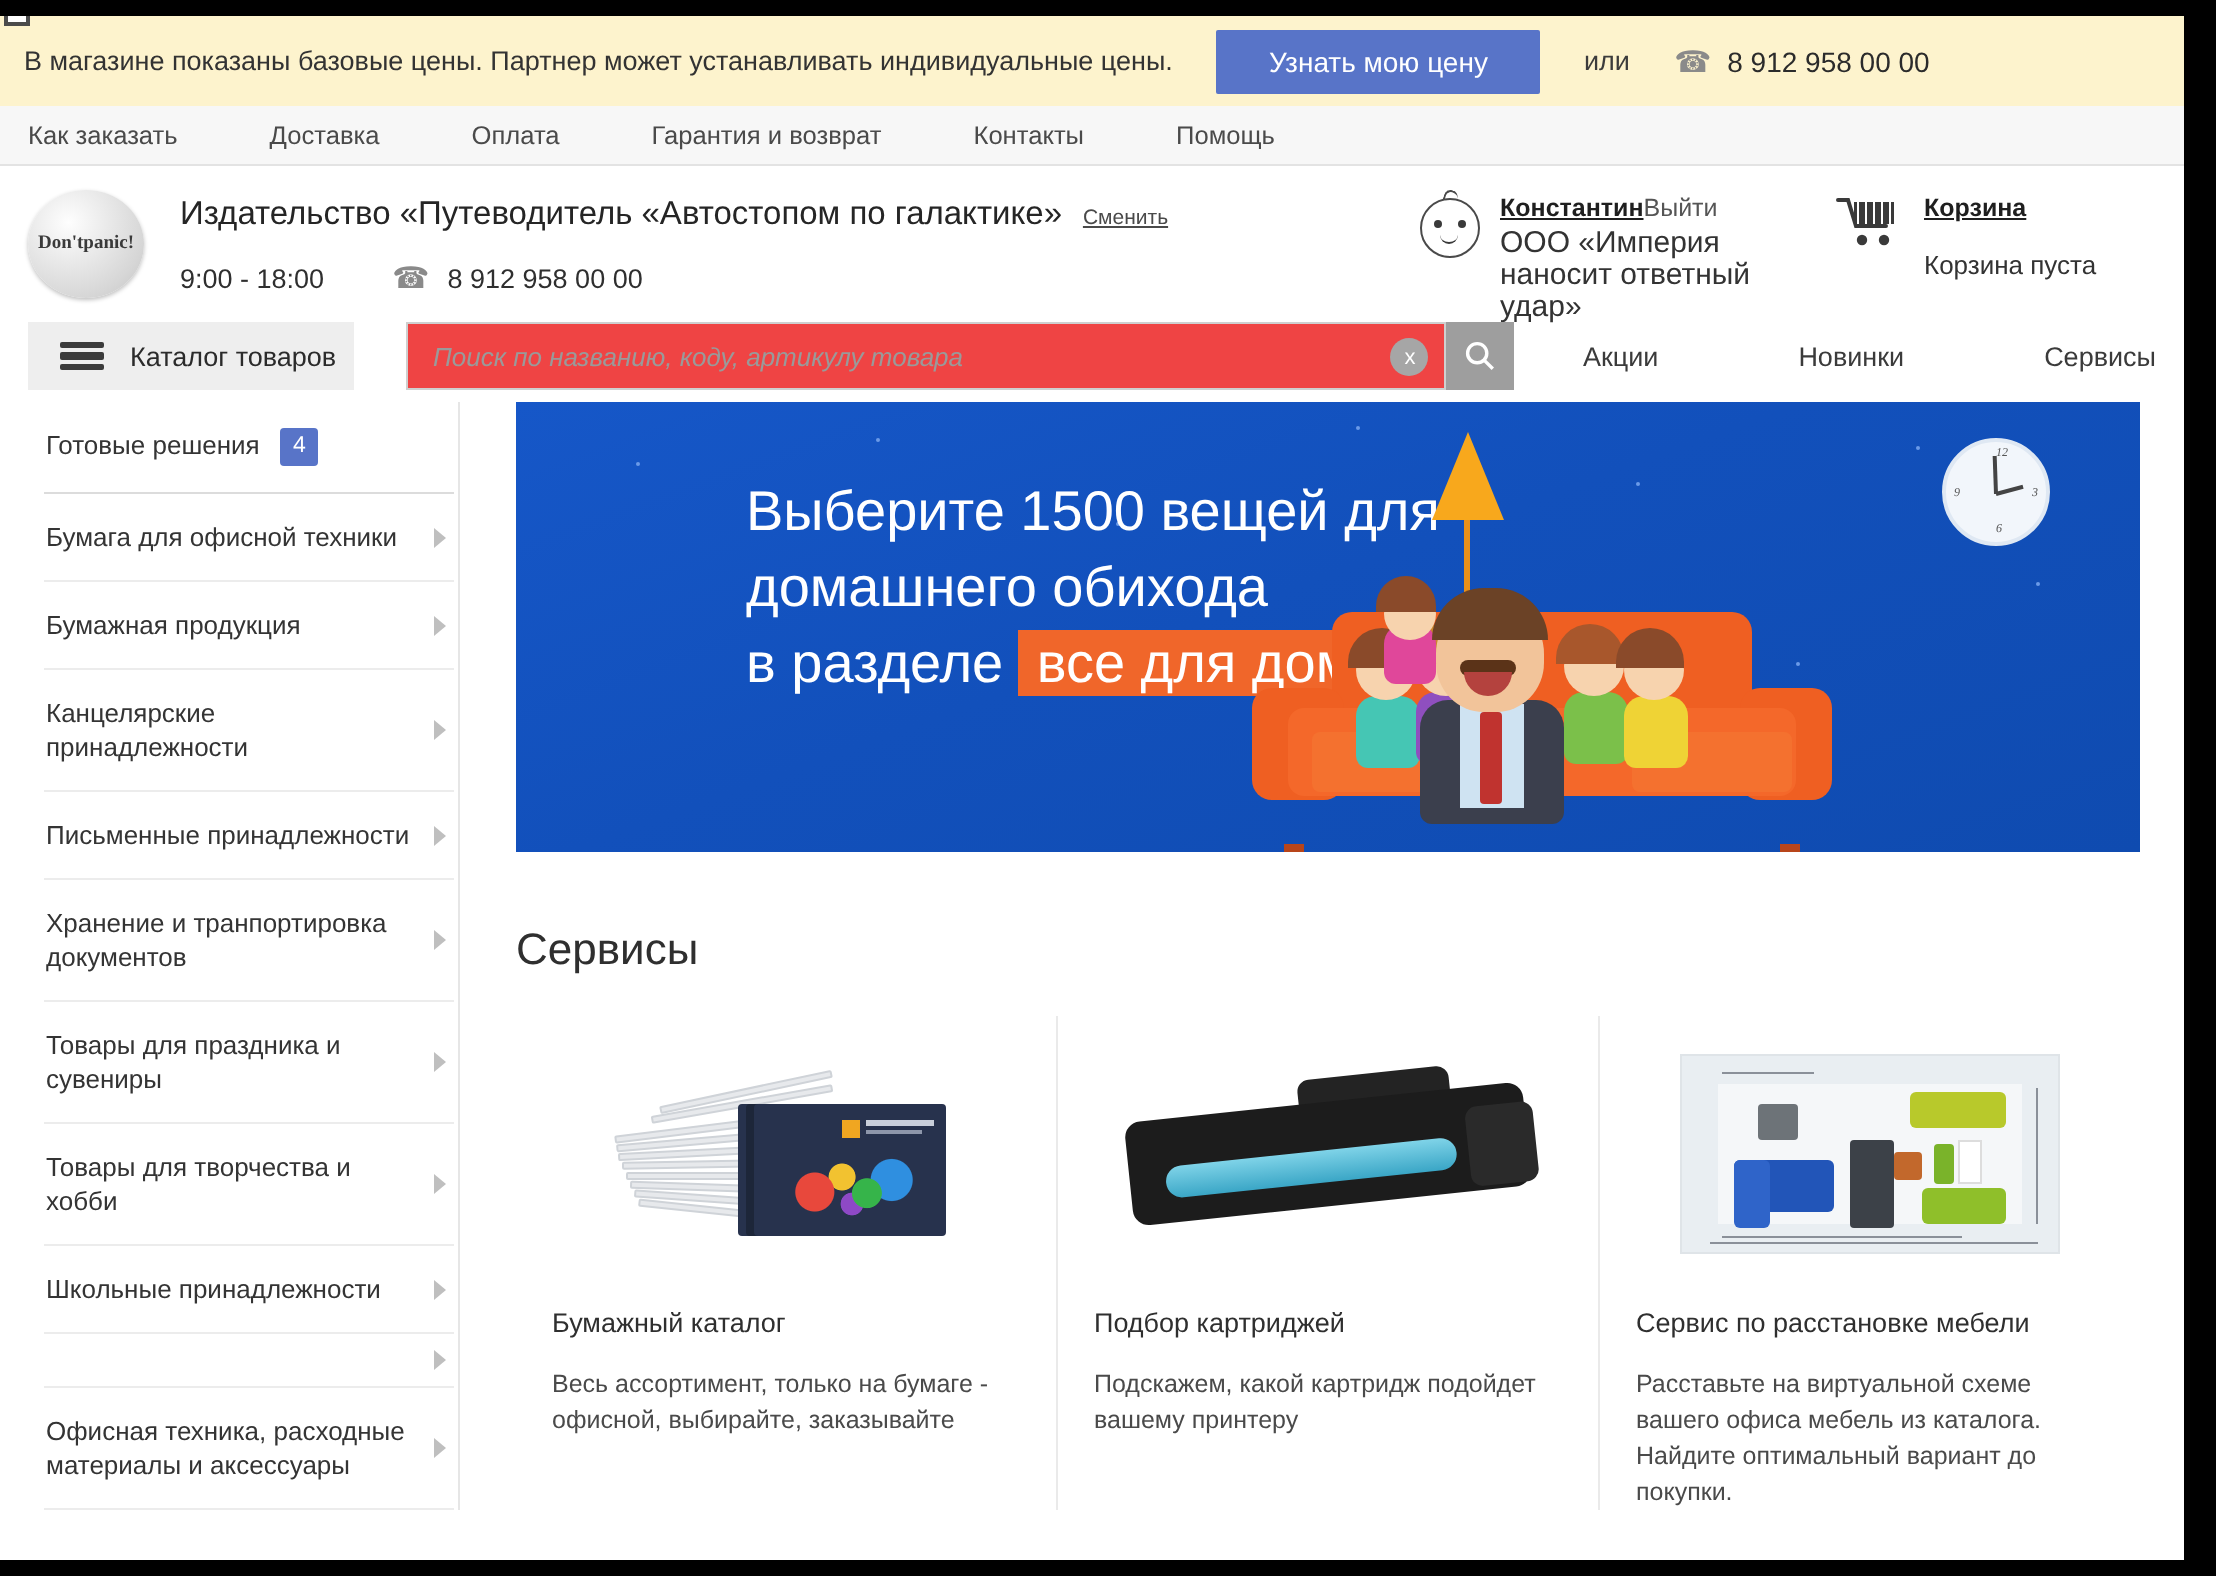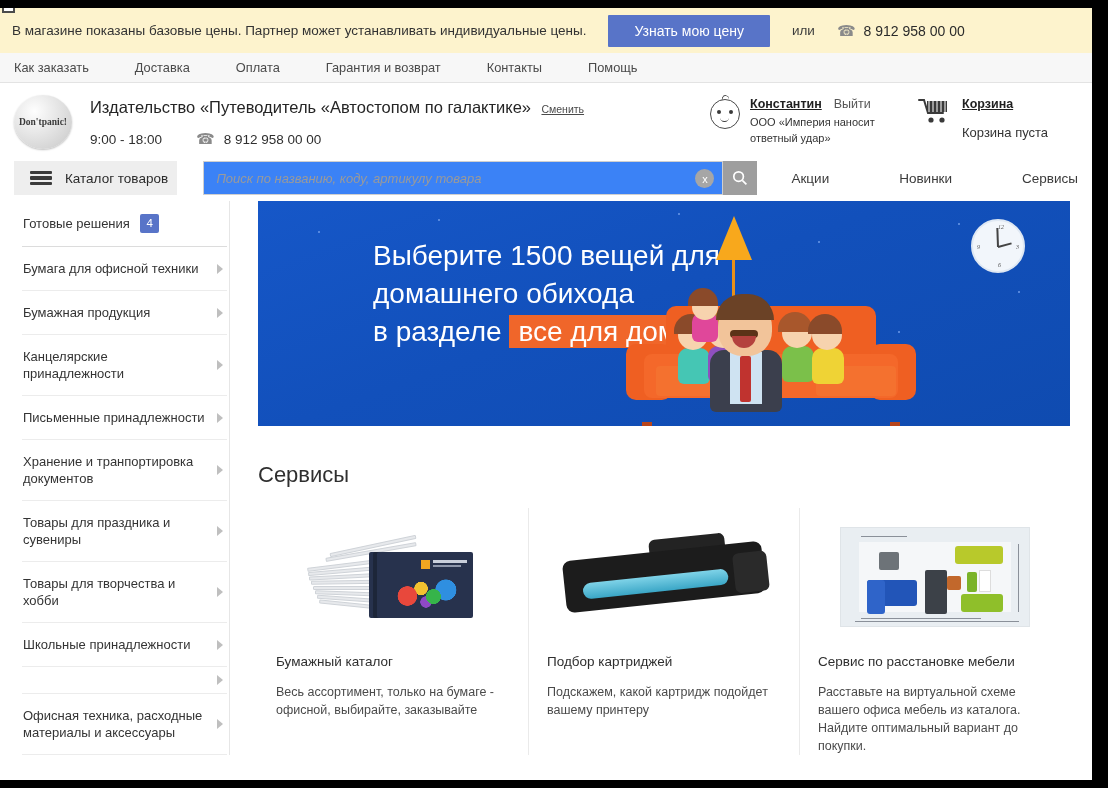--- a/index.html
+++ b/index.html
@@ -104,24 +104,24 @@
   .face .mouth {
     position:absolute; left:9px; top:17px; width:9px; height:5px;
     border-bottom:1.6px solid #3a3a3a; border-radius:0 0 9px 9px;
   }
   .face .tuft {
     position:absolute; left:11px; top:-5px; width:7px; height:6px;
     border-left:1.6px solid #4a4a4a; border-top:1.6px solid #4a4a4a;
     border-radius:6px 6px 0 0; transform: rotate(18deg);
   }
   .acct-txt { margin-left: 10px; }
-  .acct-line1 { display: flex; align-items: flex-start; gap: 12px; }
+  .acct-line1 { display: flex; align-items: flex-start; }
   .acct-name { font-size: 12.5px; color: #1f1f1f; font-weight: bold; text-decoration: underline; cursor: pointer; }
   .acct-logout { font-size: 12.5px; color: #555; cursor: pointer; }
-  .acct-org { font-size: 11px; color: #333; margin-top: 3px; line-height: 16px; max-width: 150px; }
+  .acct-org { font-size: 15px; color: #333; margin-top: 3px; line-height: 16px; max-width: 150px; }
 
   .cart { position: absolute; left: 918px; top: 14px; display: flex; align-items: flex-start; }
   .cart-icon { width: 32px; height: 28px; position: relative; flex: none; }
   .cart-txt { margin-left: 12px; }
   .cart-title { font-size: 12.5px; font-weight: bold; color: #1f1f1f; text-decoration: underline; cursor: pointer; }
   .cart-empty { font-size: 13px; color: #333; margin-top: 14px; white-space: nowrap; }
 
   
   .searchrow {
     height: 34px; margin: 8px 14px 0 14px;
@@ -131,21 +131,21 @@
     width: 208px; background: #eeeeee;
     display: flex; align-items: center; padding-left: 16px; cursor: pointer;
   }
   .burger { width: 22px; height: 15px; display: flex; flex-direction: column; justify-content: space-between; }
   .burger span { display: block; height: 3.4px; background: #3b3b3b; border-radius: 1px; }
   .catalog-label { margin-left: 13px; font-size: 13.5px; color: #2b2b2b; }
 
   .searchbox { margin-left: 26px; flex: none; width: 520px; position: relative; display: flex; }
   .searchbox input {
     width: 100%; height: 100%;
-    border: 1px solid #cfcfcf; background: #3b82f6;
+    border: 1px solid #cfcfcf; background: #ef4444;
     padding: 0 42px 0 12px;
     font-size: 13px; color: #333;
     font-family: "Liberation Sans", sans-serif;
     font-style: italic;
     outline: none;
   }
   .searchbox input::placeholder { color: #9a9a9a; font-style: italic; }
   .clear-btn {
     position: absolute; right: 9px; top: 8px;
     width: 19px; height: 19px; border-radius: 50%;

